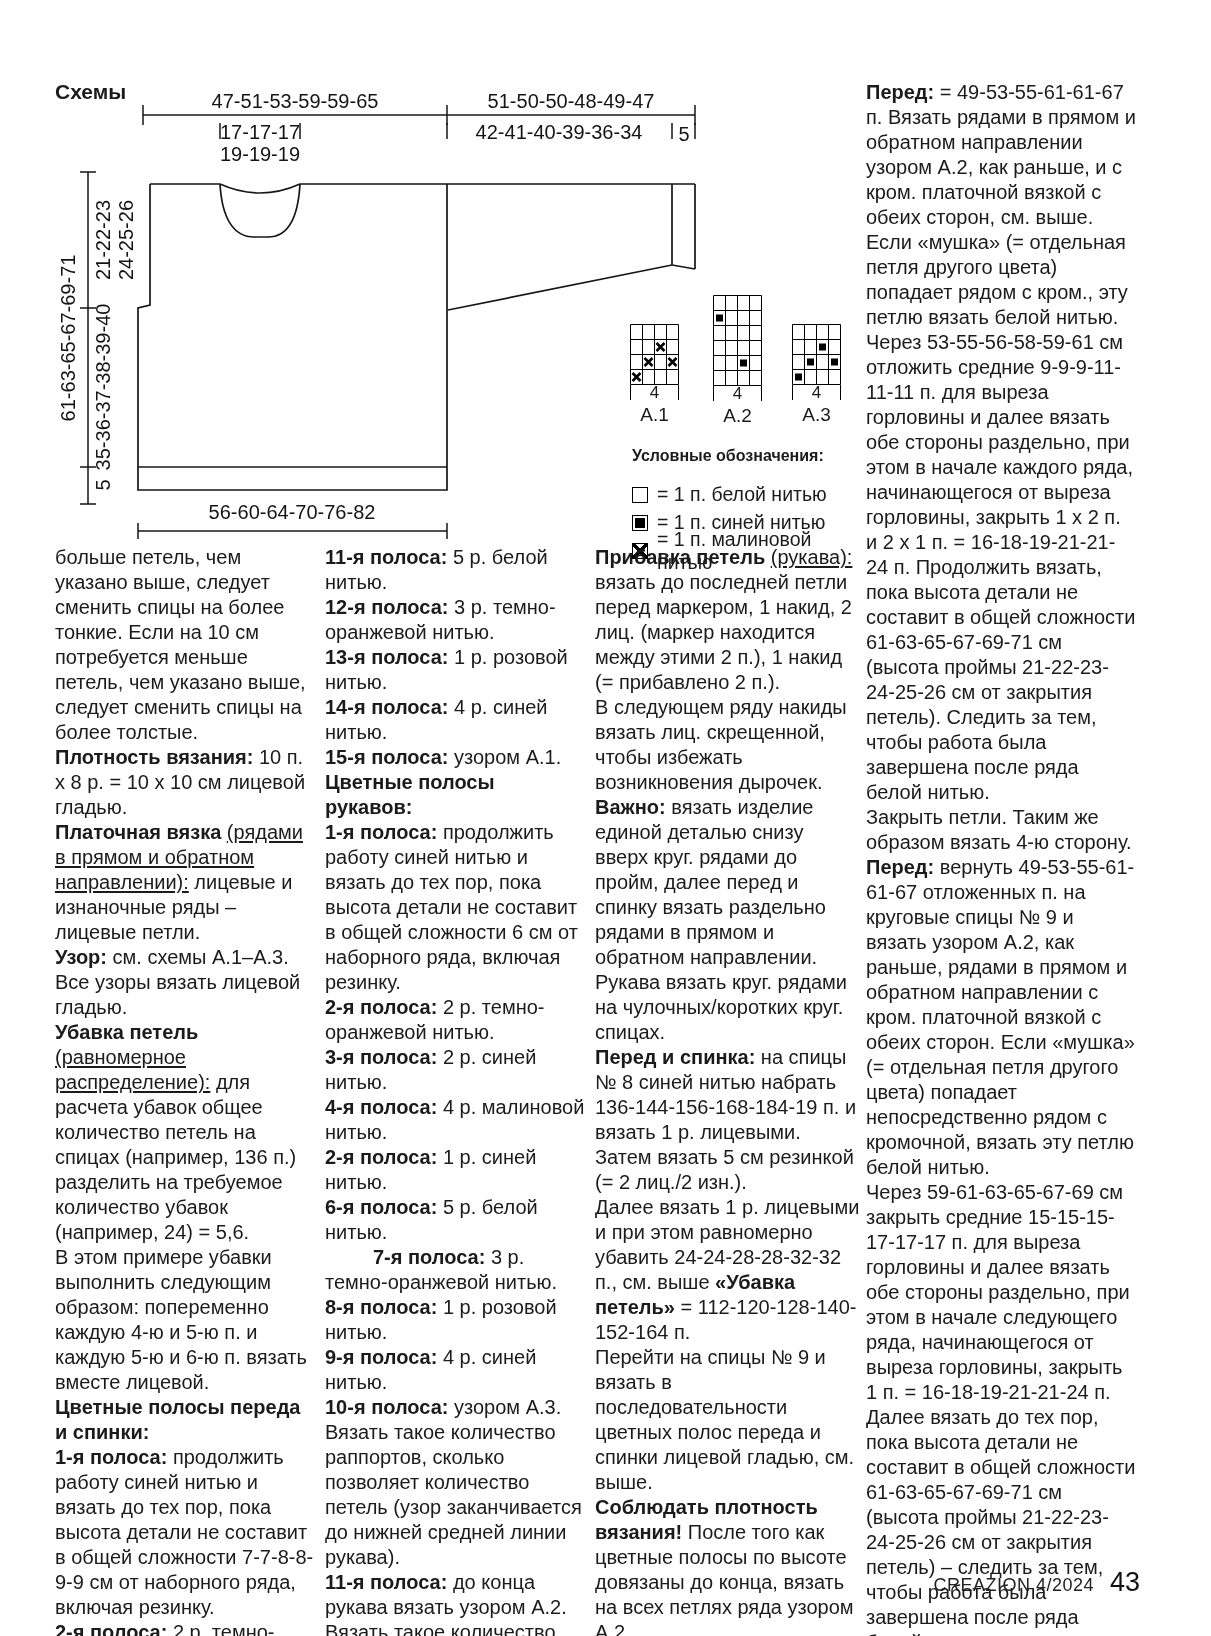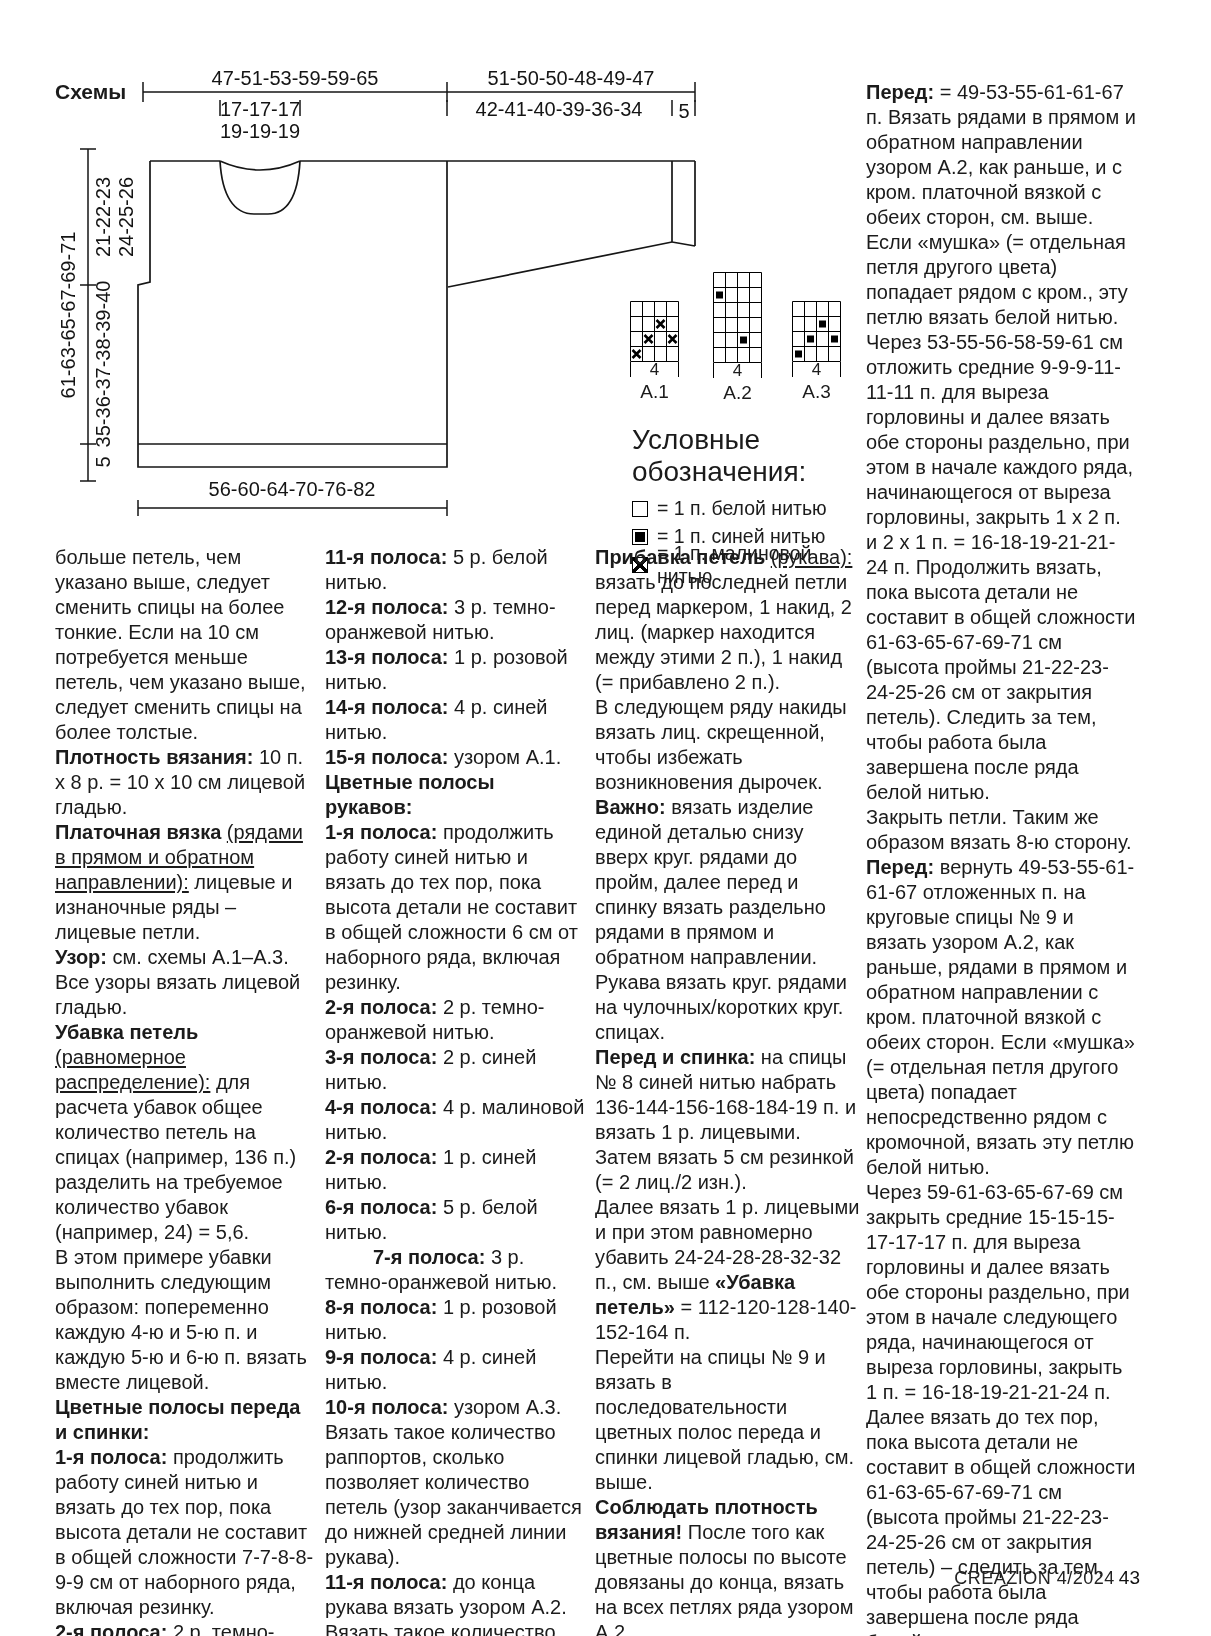--- a/index.html
+++ b/index.html
@@ -1,46 +1,46 @@
 <!DOCTYPE html>
 <html lang="ru"><head>
 <meta charset="utf-8">
 <style>
   html,body{margin:0;padding:0;}
   body{width:1211px;height:1636px;position:relative;background:#fff;color:#1b1b1b;
        font-family:"Liberation Sans","DejaVu Sans",sans-serif;overflow:hidden;}
   #sch-title{position:absolute;left:55px;top:80px;font-size:21px;font-weight:bold;}
-  #schematic{position:absolute;left:45px;top:64px;width:800px;height:475px;}
+  #schematic{position:absolute;left:45px;top:87px;width:800px;height:475px;}
   #schsvg{position:absolute;left:0;top:0;}
   #schsvg path.ln{stroke:#161616;stroke-width:1.7;fill:none;}
   #schsvg path.thin{stroke:#161616;stroke-width:1.5;fill:none;}
   #schsvg text{font-family:"Liberation Sans","DejaVu Sans",sans-serif;font-size:20px;fill:#141414;}
   .chart{position:absolute;display:flex;flex-direction:column;align-items:center;}
   #c0{left:585px;top:237px;} #c1{left:668px;top:208px;} #c2{left:747px;top:237px;}
   .rbr{border-left:1.5px solid #000;border-right:1.5px solid #000;height:15px;box-sizing:border-box;
        display:flex;justify-content:center;align-items:flex-end;}
   .rbr span{font-size:17px;line-height:14px;}
   .chname{font-size:19px;margin-top:4px;text-align:center;}
   #legend{position:absolute;left:587px;top:360px;}
-  .lg-title{font-weight:normal;font-size:28px;margin-bottom:9px;}
+  .lg-title{font-weight:bold;font-size:16px;margin-bottom:18px;}
   .lg-row{display:flex;align-items:center;margin-bottom:5px;font-size:19.5px;height:23px;}
   .sym{width:14px;height:14px;border:1.7px solid #000;margin-right:9px;position:relative;flex:none;background:#fff;}
   .sym-filled::after{content:"";position:absolute;inset:2px;background:#000;}
   .sym-cross{background:linear-gradient(45deg,transparent 42%,#000 42%,#000 58%,transparent 58%),
              linear-gradient(135deg,transparent 42%,#000 42%,#000 58%,transparent 58%);}
   .col{position:absolute;font-size:20px;line-height:25px;}
   .col p{margin:0;}
   #col0{left:55px;top:545px;width:262px;}
   #col1{left:325px;top:545px;width:262px;}
   #col2{left:595px;top:545px;width:265px;}
   #col3{left:866px;top:80px;width:270px;}
   .useg{text-decoration:underline;text-underline-offset:2px;}
   #footer{position:absolute;top:1567px;left:0;width:1140px;text-align:right;}
   #footer .mag{font-size:18px;letter-spacing:.5px;color:#222;}
-  #footer .pg{font-size:19px;margin-left:4px;color:#111;}
+  #footer .pg{font-size:27px;margin-left:16px;color:#111;}
 </style>
 </head>
 <body>
 
 <div id="sch-title">Схемы</div>
 
 <div id="schematic">
   <svg id="schsvg" width="800" height="475" viewBox="0 0 800 475">
 
     <path class="thin" d="M98,28 H650 M98,18 V38 M402,18 V38 M650,18 V38"></path>
@@ -164,20 +164,20 @@
     <p><span>В следующем ряду накиды вязать лиц. скрещенной, чтобы избежать возникновения дырочек.</span></p>
     <p><span style="font-weight: bold;">Важно:</span><span> вязать изделие единой деталью снизу вверх круг. рядами до пройм, далее перед и спинку вязать раздельно рядами в прямом и обратном направлении. Рукава вязать круг. рядами на чулочных/коротких круг. спицах.</span></p>
     <p><span style="font-weight: bold;">Перед и спинка:</span><span> на спицы № 8 синей нитью набрать 136-144-156-168-184-19 п. и вязать 1 р. лицевыми. Затем вязать 5 см резинкой (= 2 лиц./2 изн.).</span></p>
     <p><span>Далее вязать 1 р. лицевыми и при этом равномерно убавить 24-24-28-28-32-32 п., см. выше </span><span style="font-weight: bold;">«Убавка петель»</span><span> = 112-120-128-140-152-164 п.</span></p>
     <p><span>Перейти на спицы № 9 и вязать в последовательности цветных полос переда и спинки лицевой гладью, см. выше.</span></p>
     <p><span style="font-weight: bold;">Соблюдать плотность вязания!</span><span> После того как цветные полосы по высоте довязаны до конца, вязать на всех петлях ряда узором А.2.</span></p>
   </section>
 <section class="col" id="col3">
     <p><span style="font-weight: bold;">Перед:</span><span> = 49-53-55-61-61-67 п. Вязать рядами в прямом и обратном направлении узором А.2, как раньше, и с кром. платочной вязкой с обеих сторон, см. выше. Если «мушка» (= отдельная петля другого цвета) попадает рядом с кром., эту петлю вязать белой нитью.</span></p>
     <p><span>Через 53-55-56-58-59-61 см отложить средние 9-9-9-11-11-11 п. для выреза горловины и далее вязать обе стороны раздельно, при этом в начале каждого ряда, начинающегося от выреза горловины, закрыть 1 х 2 п. и 2 х 1 п. = 16-18-19-21-21-24 п. Продолжить вязать, пока высота детали не составит в общей сложности 61-63-65-67-69-71 см (высота проймы 21-22-23-24-25-26 см от закрытия петель). Следить за тем, чтобы работа была завершена после ряда белой нитью.</span></p>
-    <p><span>Закрыть петли. Таким же образом вязать 8-ю сторону.</span></p>
+    <p><span>Закрыть петли. Таким же образом вязать 4-ю сторону.</span></p>
     <p><span style="font-weight: bold;">Перед:</span><span> вернуть 49-53-55-61-61-67 отложенных п. на круговые спицы № 9 и вязать узором А.2, как раньше, рядами в прямом и обратном направлении с кром. платочной вязкой с обеих сторон. Если «мушка» (= отдельная петля другого цвета) попадает непосредственно рядом с кромочной, вязать эту петлю белой нитью.</span></p>
     <p><span>Через 59-61-63-65-67-69 см закрыть средние 15-15-15-17-17-17 п. для выреза горловины и далее вязать обе стороны раздельно, при этом в начале следующего ряда, начинающегося от выреза горловины, закрыть 1 п. = 16-18-19-21-21-24 п. Далее вязать до тех пор, пока высота детали не составит в общей сложности 61-63-65-67-69-71 см (высота проймы 21-22-23-24-25-26 см от закрытия петель) – следить за тем, чтобы работа была завершена после ряда белой нитью.</span></p>
   </section>
 
 <div id="footer">
   <span class="mag">CREAZION 4/2024</span><span class="pg">43</span>
 </div>
 
 </body></html>

